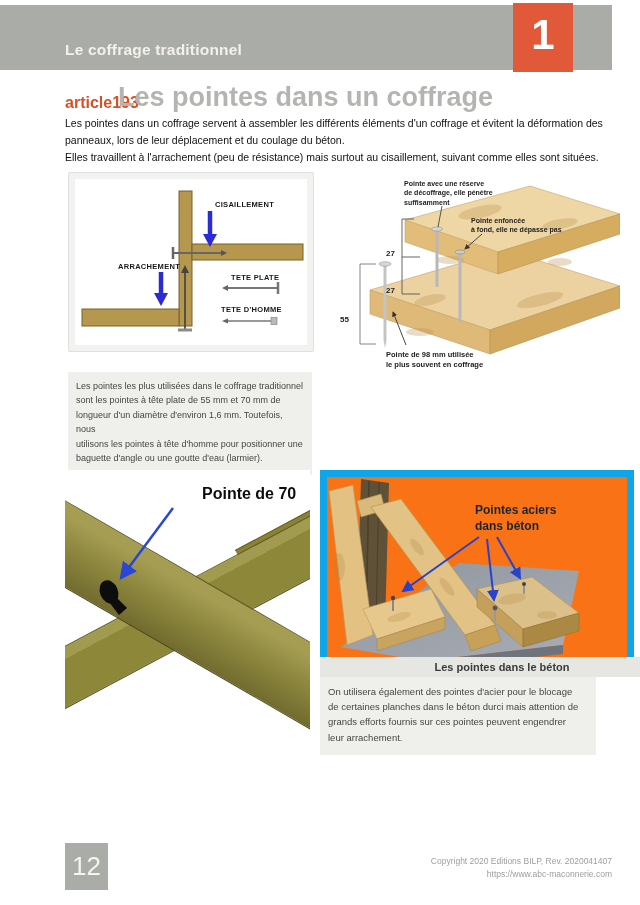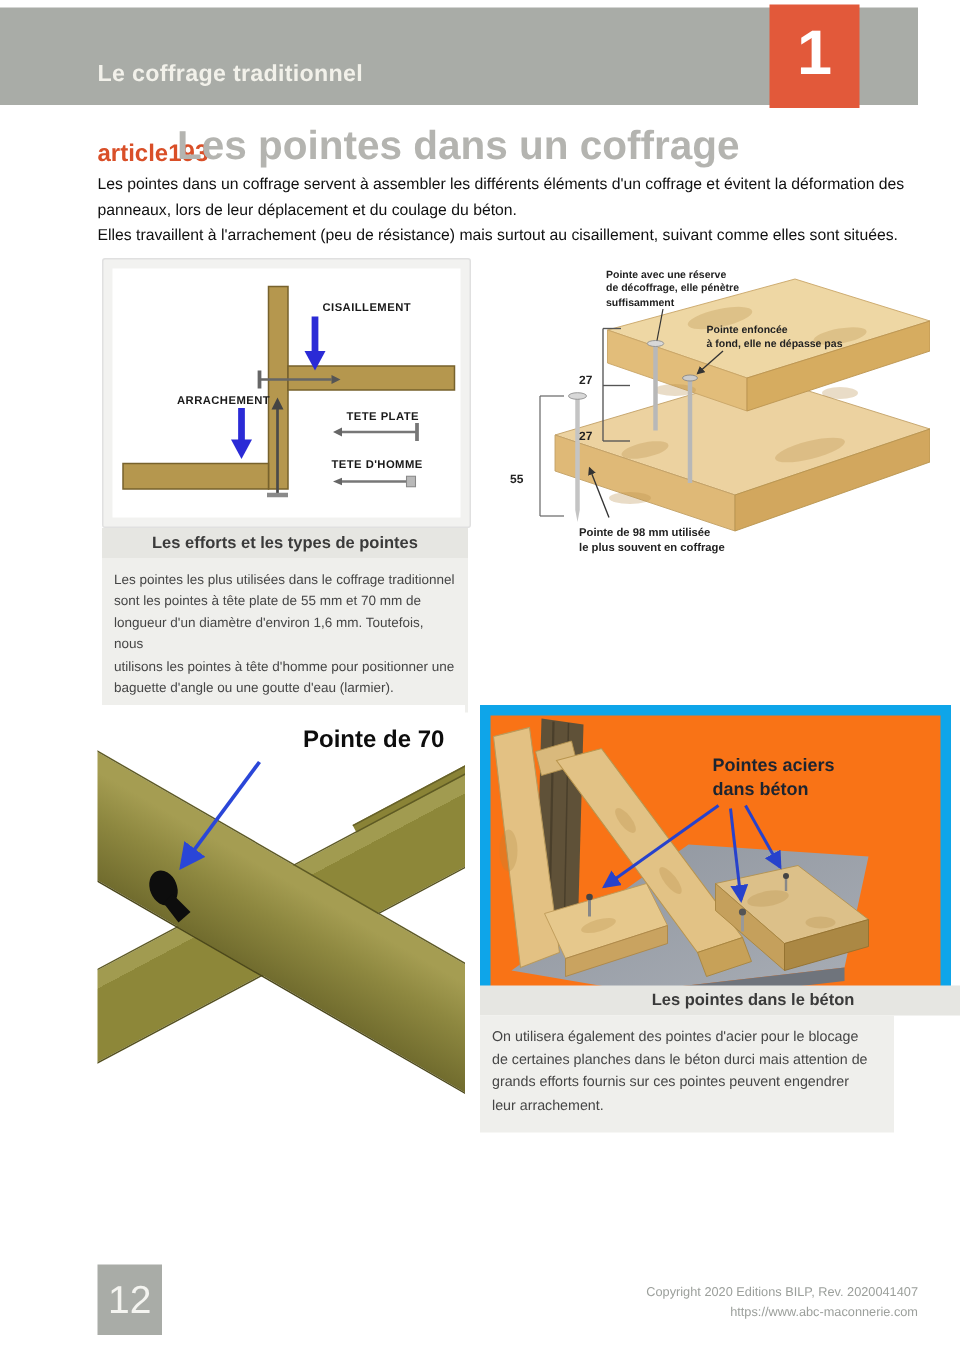--- a/index.html
+++ b/index.html
@@ -192,21 +192,20 @@
 suffisamment</div>
     <div class="ann pre" style="left:141px;top:44px;width:125px;">Pointe enfoncée
 à fond, elle ne dépasse pas</div>
     <div class="dim" style="left:56px;top:60px;">27</div>
     <div class="dim" style="left:56px;top:97px;">27</div>
     <div class="dim" style="left:10px;top:126px;">55</div>
     <div class="note pre" style="left:56px;top:178px;">Pointe de 98 mm utilisée
 le plus souvent en coffrage</div>
   </div>
 
-  <div class="capband" style="left:68px;top:352px;width:244px;">Les efforts et les types de pointes</div>
   <div class="grapara" style="left:68px;top:372px;width:244px;font-size:9px;">Les pointes les plus utilisées dans le coffrage traditionnel
 sont les pointes à tête plate de 55 mm et 70 mm de
 longueur d'un diamètre d'environ 1,6 mm. Toutefois, nous
 utilisons les pointes à tête d'homme pour positionner une
 baguette d'angle ou une goutte d'eau (larmier).</div>
 
   <div class="fig3">
     <div class="beam beam-b2"></div>
     <div class="beam beam-b"></div>
     <div class="beam beam-a"></div>

